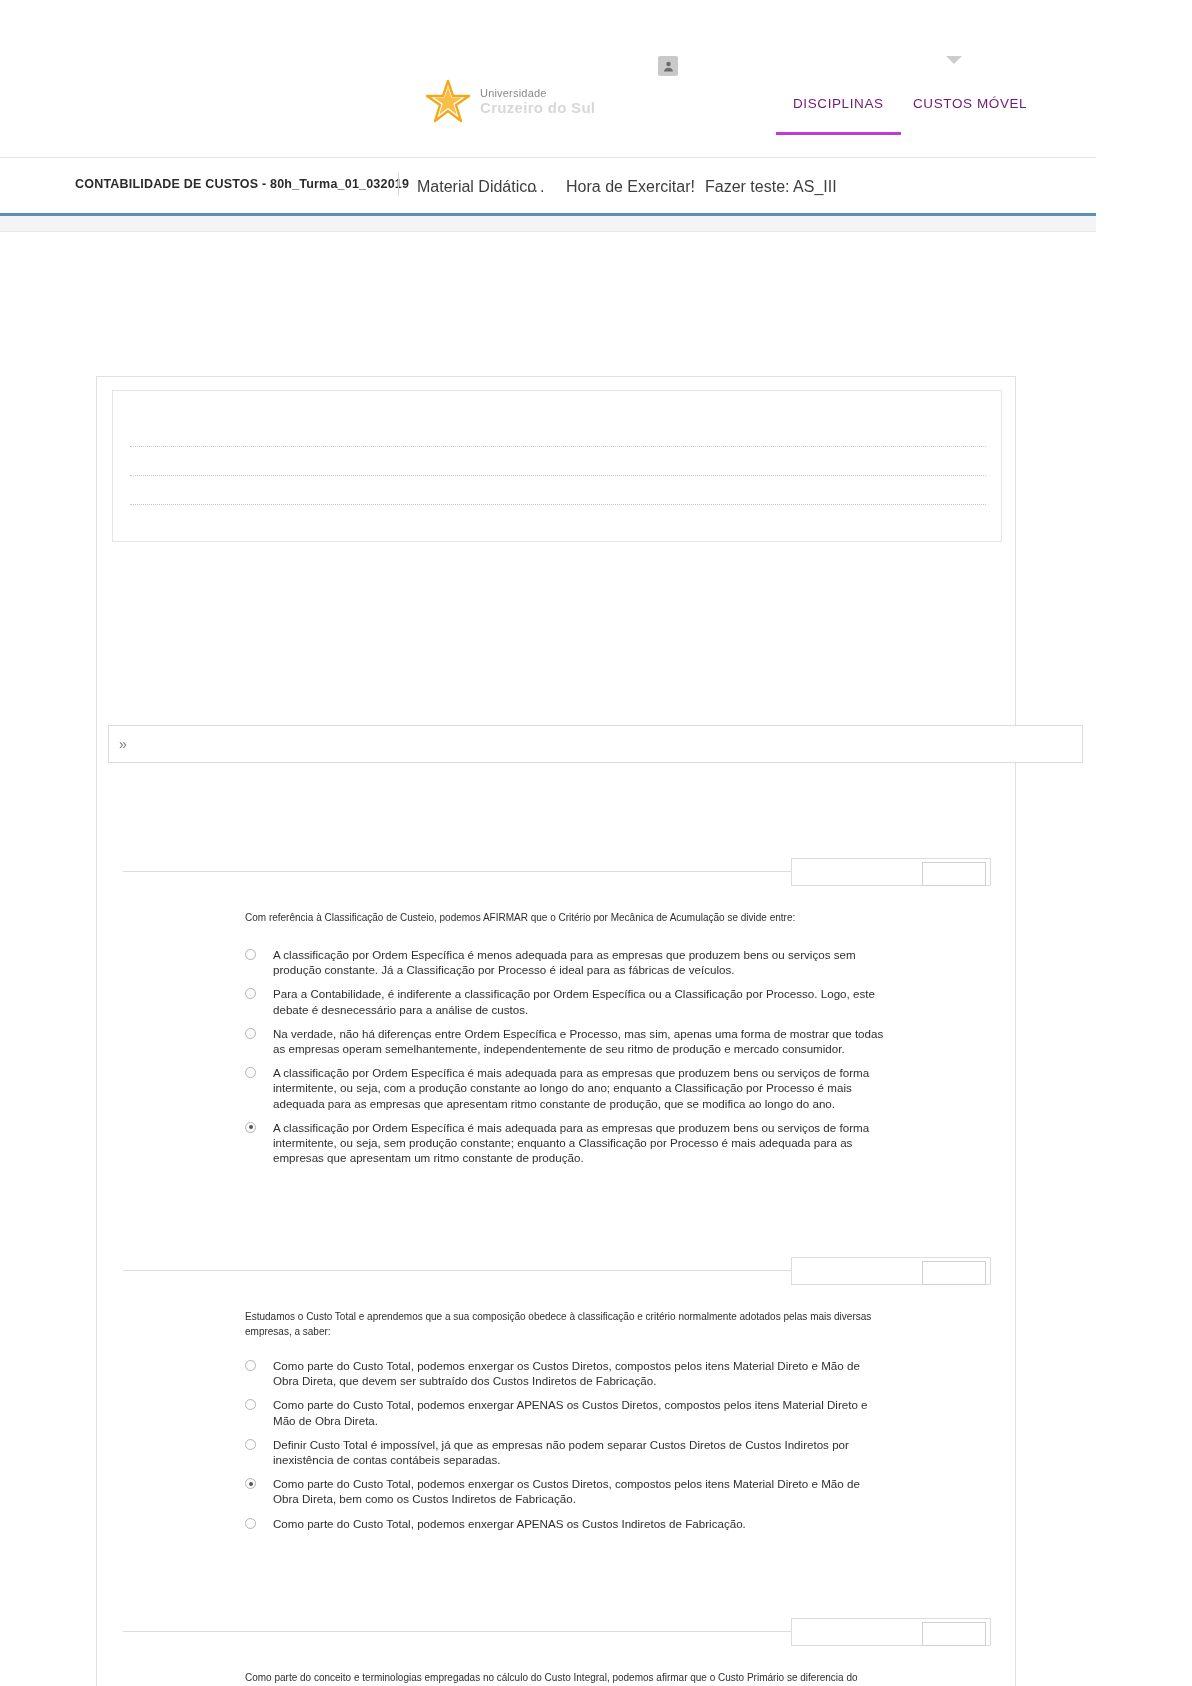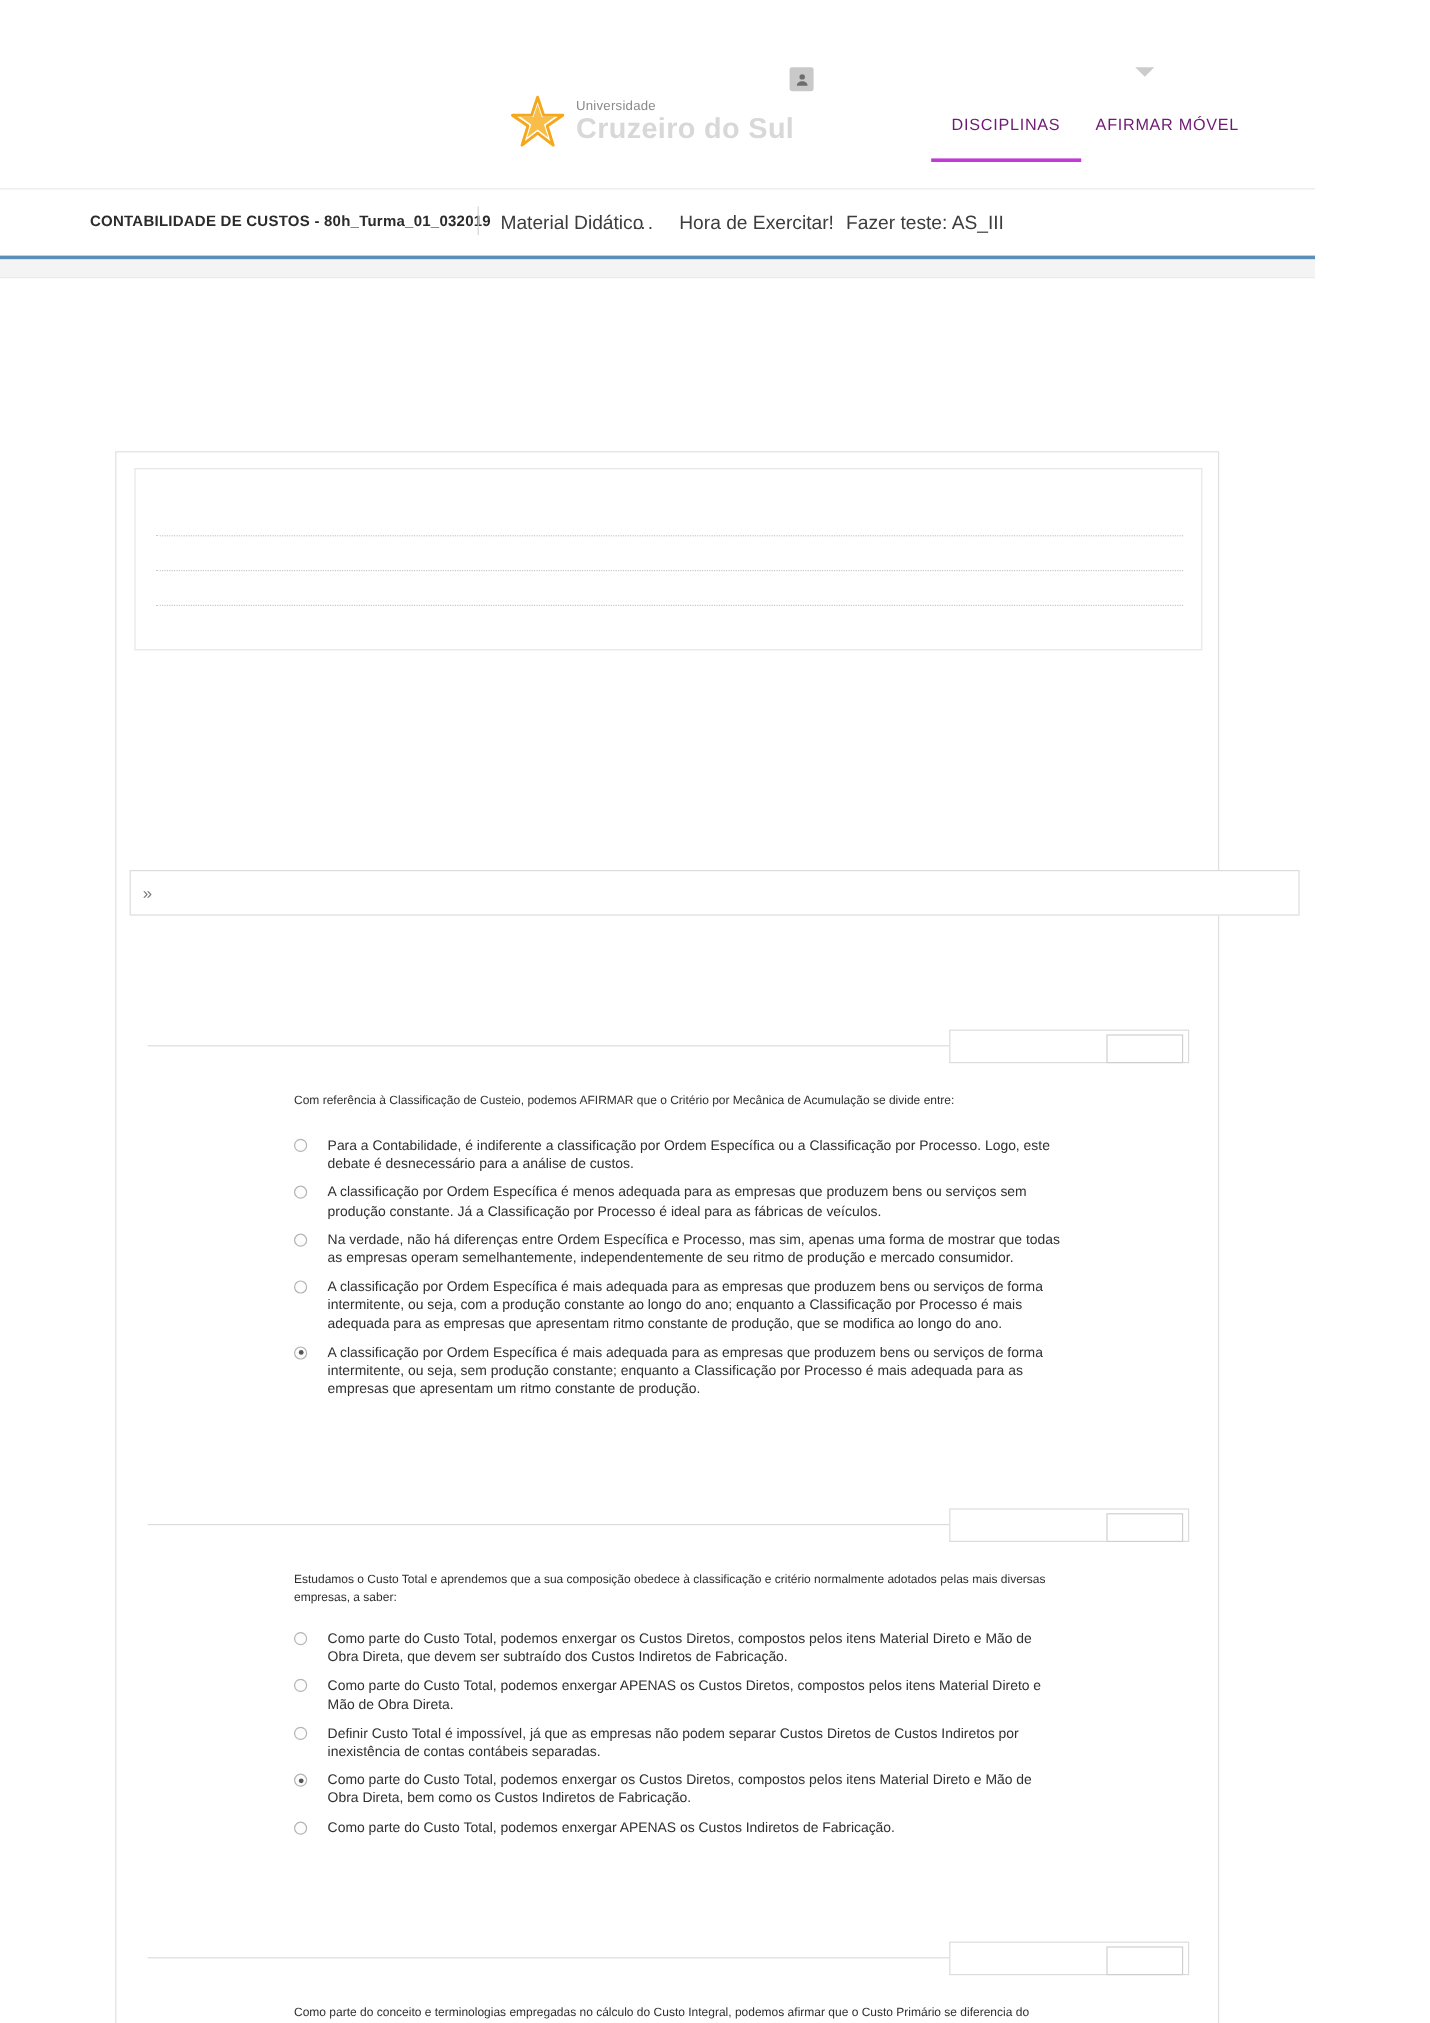--- a/index.html
+++ b/index.html
@@ -55,21 +55,21 @@
   .logo-text {
     margin-left: 8px;
     line-height: 1.05;
   }
   .logo-text .l1 {
     font-size: 11px;
     color: #8a8a8a;
     letter-spacing: .2px;
   }
   .logo-text .l2 {
-    font-size: 24px;
+    font-size: 15px;
     color: #d8d8d8;
     font-weight: bold;
     letter-spacing: .3px;
     text-align: right;
   }
   .nav-link {
     position: absolute;
     top: 96px;
     font-size: 13.5px;
     letter-spacing: .6px;
@@ -267,21 +267,21 @@
           <path d="M24 9 L27.5 19.5 L38 19.5 L29.3 25.8 L32.8 36.5 L24 30 L15.2 36.5 L18.7 25.8 L10 19.5 L20.5 19.5 Z" fill="#f7b733" opacity="0.9"></path>
         </svg>
       </div>
       <div class="logo-text">
         <div class="l1">Universidade</div>
         <div class="l2">Cruzeiro do Sul</div>
       </div>
     </div>
 
     <div class="nav-link nav-disc">DISCIPLINAS</div>
-    <div class="nav-link nav-mobile">AFIRMAR MÓVEL</div>
+    <div class="nav-link nav-mobile">CUSTOS MÓVEL</div>
   </div>
 
   <div class="coursebar">
     <div class="course-title">CONTABILIDADE DE CUSTOS - 80h_Turma_01_032019</div>
     <div class="course-sep"></div>
     <div class="course-link cl-1">Material Didático</div>
     <div class="course-link cl-2">...</div>
     <div class="course-link cl-3">Hora de Exercitar!</div>
     <div class="course-link cl-4">Fazer teste: AS_III</div>
   </div>
@@ -304,25 +304,25 @@
 
       <div class="qblock" style="top:494px;">
         <div class="q-divider"></div>
         <div class="q-score">
           <div class="q-score-inner"></div>
         </div>
         <div class="q-text">Com referência à Classificação de Custeio, podemos AFIRMAR que o Critério por Mecânica de Acumulação se divide entre:</div>
         <div class="options" style="top:76px;">
           <div class="option">
             <span class="radio"></span>
+            <span class="opt-text">A classificação por Ordem Específica é menos adequada para as empresas que produzem bens ou serviços sem produção constante. Já a Classificação por Processo é ideal para as fábricas de veículos.</span>
+          </div>
+          <div class="option">
+            <span class="radio"></span>
             <span class="opt-text">Para a Contabilidade, é indiferente a classificação por Ordem Específica ou a Classificação por Processo. Logo, este debate é desnecessário para a análise de custos.</span>
-          </div>
-          <div class="option">
-            <span class="radio"></span>
-            <span class="opt-text">A classificação por Ordem Específica é menos adequada para as empresas que produzem bens ou serviços sem produção constante. Já a Classificação por Processo é ideal para as fábricas de veículos.</span>
           </div>
           <div class="option">
             <span class="radio"></span>
             <span class="opt-text">Na verdade, não há diferenças entre Ordem Específica e Processo, mas sim, apenas uma forma de mostrar que todas as empresas operam semelhantemente, independentemente de seu ritmo de produção e mercado consumidor.</span>
           </div>
           <div class="option">
             <span class="radio"></span>
             <span class="opt-text">A classificação por Ordem Específica é mais adequada para as empresas que produzem bens ou serviços de forma intermitente, ou seja, com a produção constante ao longo do ano; enquanto a Classificação por Processo é mais adequada para as empresas que apresentam ritmo constante de produção, que se modifica ao longo do ano.</span>
           </div>
           <div class="option">

